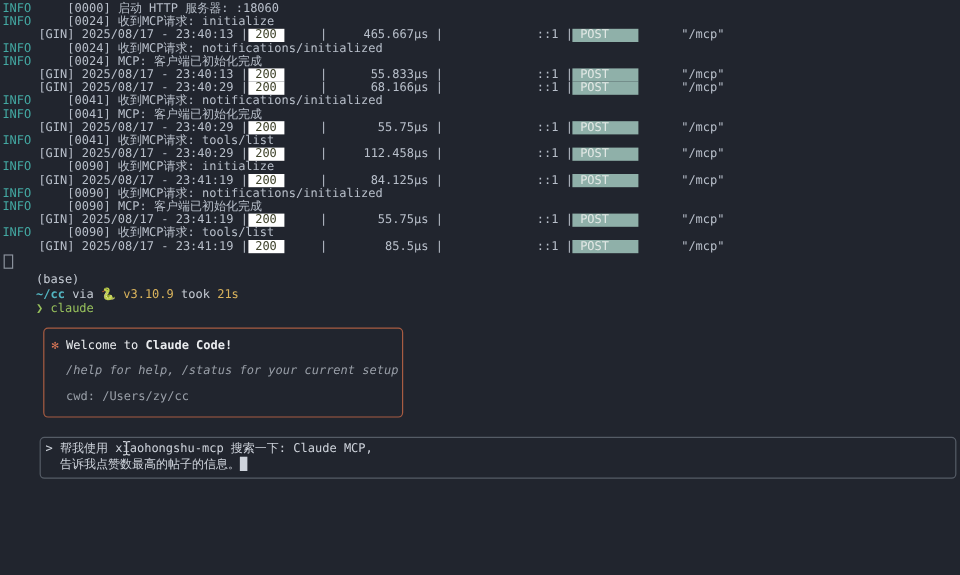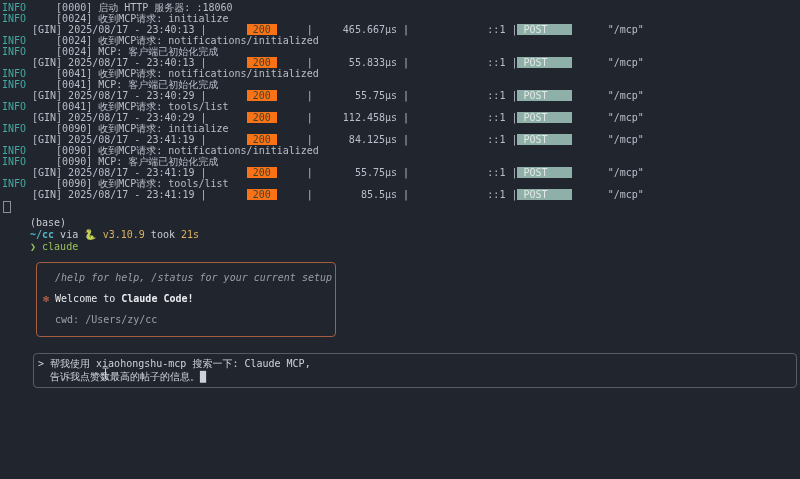--- a/index.html
+++ b/index.html
@@ -10,21 +10,21 @@
     overflow:hidden;
     font-family:"DejaVu Sans Mono","DejaVu Sans",monospace;
     font-size:10px;
     color:#b8bfca;
   }
   
   .log-pane{padding:2px 0 0 2px;}
   .tline{white-space:pre;line-height:11.0px;height:11.0px;}
   .c-fg{color:#b8bfca;padding-left:30px;}
   .c-info{color:#43a8a2;}
-  .c-s200{background:#f97316;color:#40442c;margin-left:40px;}
+  .c-s200{background:#ffffff;color:#40442c;}
   .c-spost{background:#8fb0a9;color:#e2e8e5;}
   .hollow-cursor{
     width:6px;height:10px;margin:1px 0 0 1px;
     border:1px solid #8a919c;
   }
   
   .shell{margin-top:4px;padding-left:2px;color:#c6ccd5;margin-left:28px;}
   .shell .tline{line-height:12.2px;height:12.2px;}
   .c-sfg{color:#c6ccd5;}
   .c-cyanb{color:#53b5c1;font-weight:bold;}
@@ -67,20 +67,21 @@
 <div class="screen">
 
   <div class="log-pane">
     <div id="log-lines">
         <div class="tline"><span class="c-info">INFO</span><span class="c-fg">[0000] 启动 HTTP 服务器: :18060</span></div>
         <div class="tline"><span class="c-info">INFO</span><span class="c-fg">[0024] 收到MCP请求: initialize</span></div>
         <div class="tline"><span class="c-fg">[GIN] 2025/08/17 - 23:40:13 |</span><span class="c-s200"> 200 </span><span class="c-fg">|     465.667µs |             ::1 |</span><span class="c-spost"> POST    </span><span class="c-fg"> "/mcp"</span></div>
         <div class="tline"><span class="c-info">INFO</span><span class="c-fg">[0024] 收到MCP请求: notifications/initialized</span></div>
         <div class="tline"><span class="c-info">INFO</span><span class="c-fg">[0024] MCP: 客户端已初始化完成</span></div>
         <div class="tline"><span class="c-fg">[GIN] 2025/08/17 - 23:40:13 |</span><span class="c-s200"> 200 </span><span class="c-fg">|      55.833µs |             ::1 |</span><span class="c-spost"> POST    </span><span class="c-fg"> "/mcp"</span></div>
+        <div class="tline"><span class="c-fg">[GIN] 2025/08/17 - 23:40:29 |</span><span class="c-s200"> 200 </span><span class="c-fg">|      68.166µs |             ::1 |</span><span class="c-spost"> POST    </span><span class="c-fg"> "/mcp"</span></div>
         <div class="tline"><span class="c-info">INFO</span><span class="c-fg">[0041] 收到MCP请求: notifications/initialized</span></div>
         <div class="tline"><span class="c-info">INFO</span><span class="c-fg">[0041] MCP: 客户端已初始化完成</span></div>
         <div class="tline"><span class="c-fg">[GIN] 2025/08/17 - 23:40:29 |</span><span class="c-s200"> 200 </span><span class="c-fg">|       55.75µs |             ::1 |</span><span class="c-spost"> POST    </span><span class="c-fg"> "/mcp"</span></div>
         <div class="tline"><span class="c-info">INFO</span><span class="c-fg">[0041] 收到MCP请求: tools/list</span></div>
         <div class="tline"><span class="c-fg">[GIN] 2025/08/17 - 23:40:29 |</span><span class="c-s200"> 200 </span><span class="c-fg">|     112.458µs |             ::1 |</span><span class="c-spost"> POST    </span><span class="c-fg"> "/mcp"</span></div>
         <div class="tline"><span class="c-info">INFO</span><span class="c-fg">[0090] 收到MCP请求: initialize</span></div>
         <div class="tline"><span class="c-fg">[GIN] 2025/08/17 - 23:41:19 |</span><span class="c-s200"> 200 </span><span class="c-fg">|      84.125µs |             ::1 |</span><span class="c-spost"> POST    </span><span class="c-fg"> "/mcp"</span></div>
         <div class="tline"><span class="c-info">INFO</span><span class="c-fg">[0090] 收到MCP请求: notifications/initialized</span></div>
         <div class="tline"><span class="c-info">INFO</span><span class="c-fg">[0090] MCP: 客户端已初始化完成</span></div>
         <div class="tline"><span class="c-fg">[GIN] 2025/08/17 - 23:41:19 |</span><span class="c-s200"> 200 </span><span class="c-fg">|       55.75µs |             ::1 |</span><span class="c-spost"> POST    </span><span class="c-fg"> "/mcp"</span></div>
@@ -91,22 +92,22 @@
   </div>
 
   <div class="shell">
     <div id="shell-lines">
         <div class="tline"><span class="c-sfg">(base)</span></div>
         <div class="tline"><span class="c-cyanb">~/cc</span><span class="c-sfg"> via </span><span class="c-green">🐍 </span><span class="c-yellowb">v3.10.9</span><span class="c-sfg"> took </span><span class="c-yellowb">21s</span></div>
         <div class="tline"><span class="c-green">❯ </span><span class="c-green">claude</span></div>
       </div>
 
     <div class="welcome-box">
+      <div class="wline"><span class="star">✻</span><span class="wtitle"> Welcome to </span><span class="wtitle-b">Claude Code!</span></div>
       <div class="wline whelp">  /help for help, /status for your current setup</div>
-      <div class="wline"><span class="star">✻</span><span class="wtitle"> Welcome to </span><span class="wtitle-b">Claude Code!</span></div>
       <div class="wline wcwd">  cwd: /Users/zy/cc</div>
     </div>
 
     <div class="input-box">
       <span class="input-prompt">&gt;</span>
       <div class="input-text">
         <div>帮我使用 xiaohongshu-mcp 搜索一下: Claude MCP,</div>
         <div><span>告诉我点赞数最高的帖子的信息。</span><span class="block-cursor">█</span></div>
       </div>
     </div>

